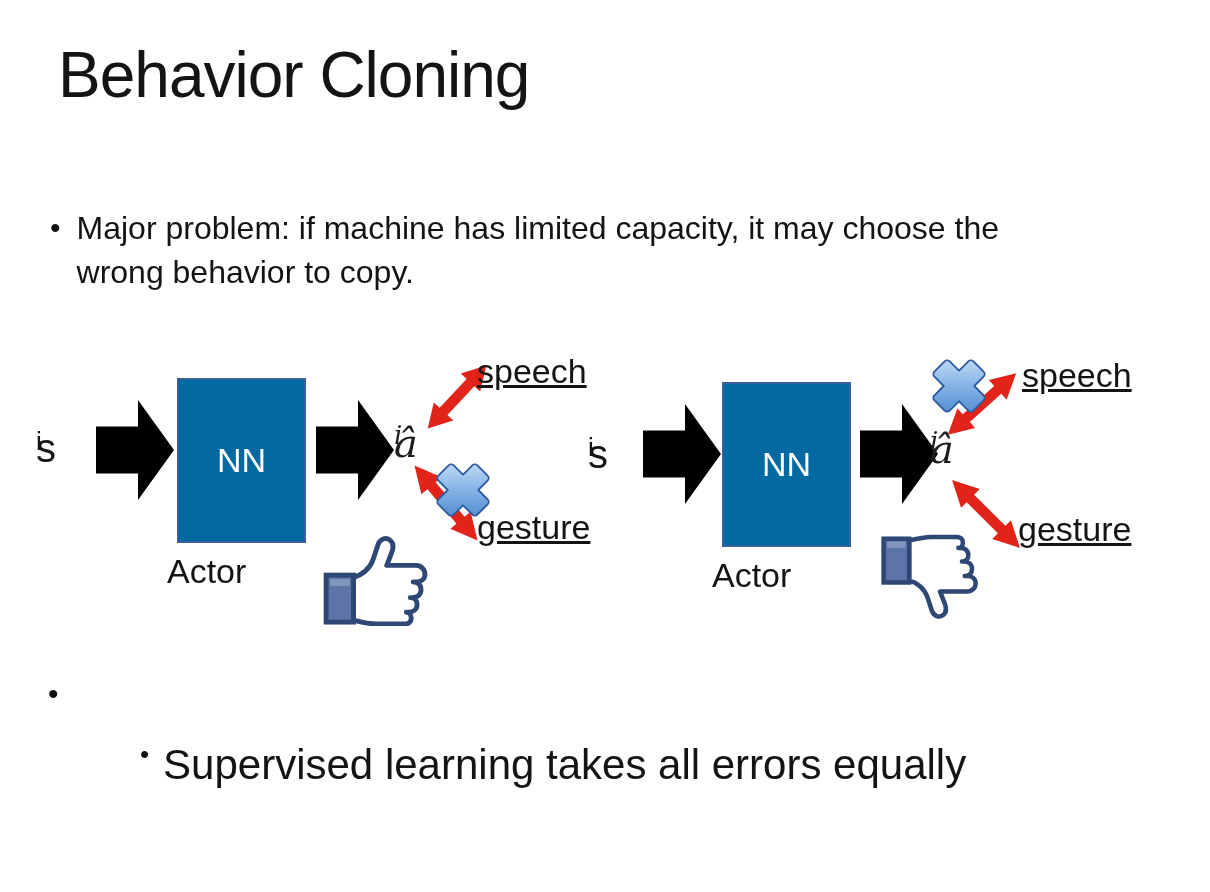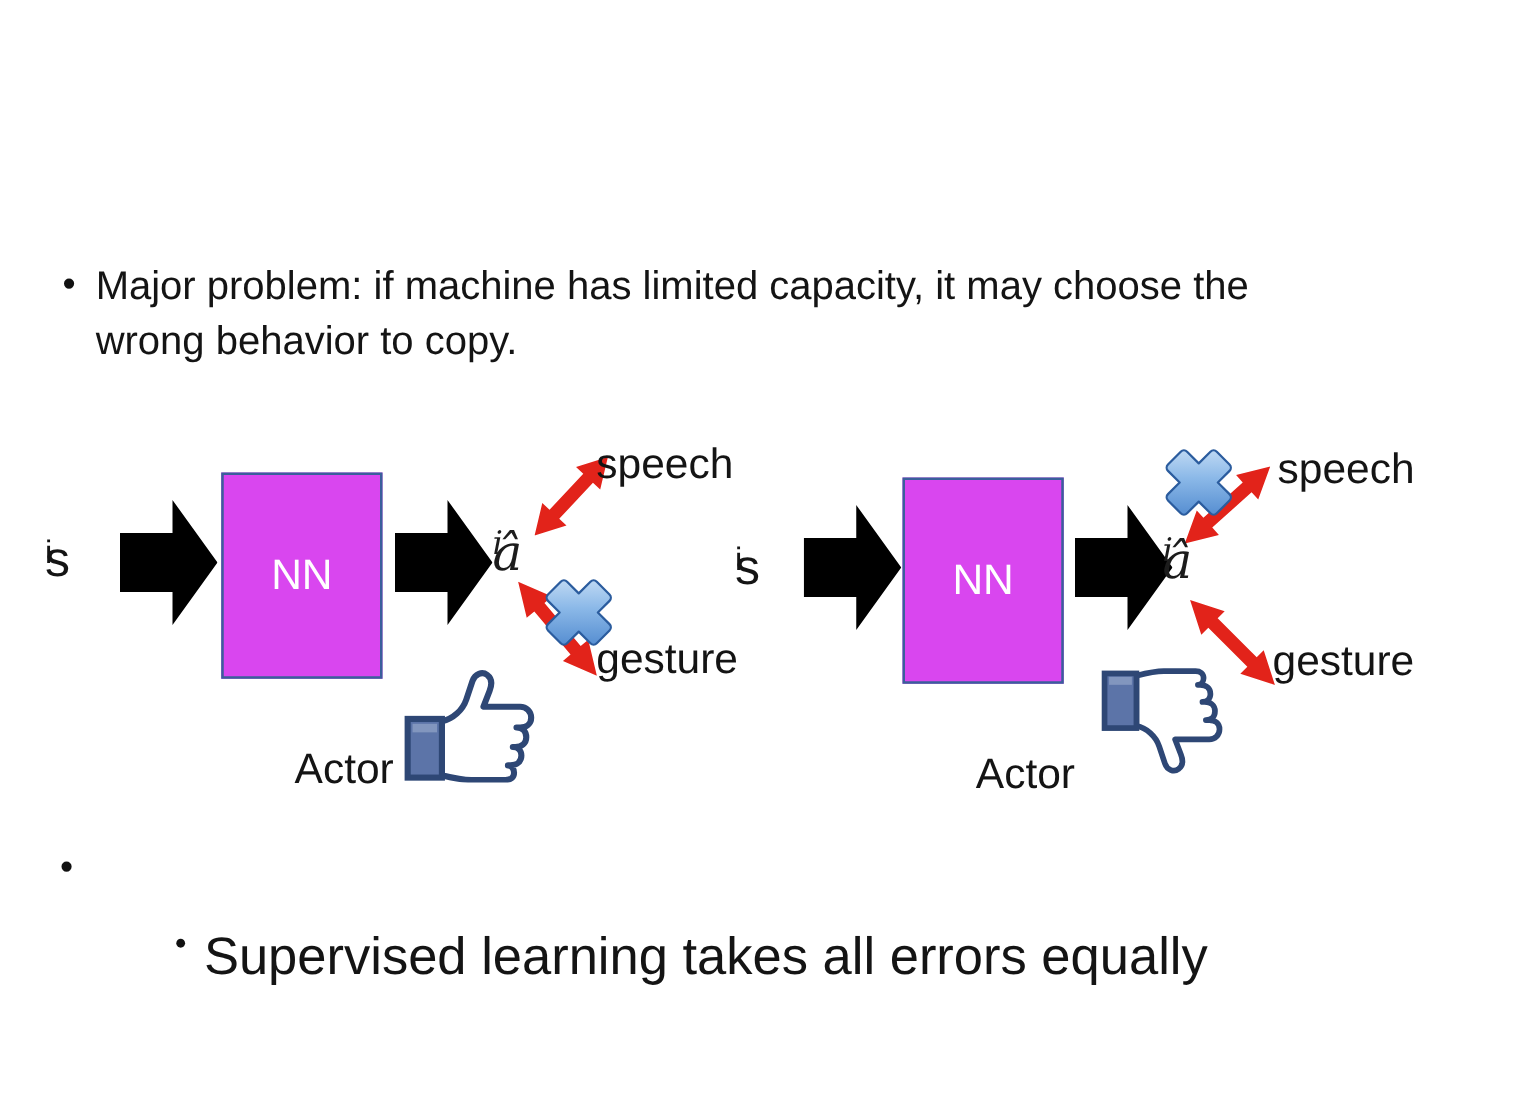--- a/index.html
+++ b/index.html
@@ -21,52 +21,53 @@
   .b3 .bullet-dot { font-size:26px; margin-right:14px; }
 
   .band { position:absolute; left:0; top:340px; width:1210px; height:302px; }
   .band * { position:absolute; }
 
   .si { font-size:40px; color:#141414; }
   .si sub { font-size:26px; }
   .block-arrow { width:78px; height:100px; }
   .block-arrow svg { width:100%; height:100%; position:static; }
   .nn-box {
-    background:#d946ef; border:2px solid #3A5F9B; box-sizing:border-box;
+    background:#0369a1; border:2px solid #3A5F9B; box-sizing:border-box;
     display:flex; align-items:center; justify-content:center;
     width:129px; height:165px;
   }
   .nn-box span { position:static; color:#ffffff; font-size:34px; }
-  .actor { font-size:34px; color:#141414; width:148px; text-align:right;margin-top:44px; }
+  .actor { font-size:34px; color:#141414; width:148px; text-align:left; }
   .ahat { font-family:"DejaVu Serif", serif; font-style:italic; font-size:40px; color:#1c1c1c; z-index:4; }
   .ahat sub { font-size:26px; }
   .dbl-arrow { z-index:2; }
   .dbl-arrow svg { width:100%; height:100%; position:static; display:block; }
   .cross { width:60px; height:60px; z-index:3; }
   .cross svg { width:100%; height:100%; position:static; }
-  .action-label { font-size:34px; color:#141414; z-index:4; }
+  .action-label { font-size:34px; color:#141414; z-index:4;text-decoration:underline; }
   .thumb { z-index:1; }
   .thumb svg { width:100%; height:100%; position:static; }
   .hidden-defs { position:absolute; width:0; height:0; }
 </style>
 </head>
 <body>
 
 <svg class="hidden-defs" aria-hidden="true">
   <defs>
     <linearGradient id="crossGrad" x1="0" y1="0" x2="1" y2="1">
       <stop offset="0" stop-color="#DCEBFA"></stop>
       <stop offset="0.45" stop-color="#8CB9E8"></stop>
       <stop offset="1" stop-color="#3E7BC7"></stop>
     </linearGradient>
   </defs>
 </svg>
 
 <div class="slide">
 
+  <div class="title">Behavior Cloning</div>
 
   <div class="bullet-row b1">
     <span class="bullet-dot">•</span>
     <span class="bullet-text">Major problem: if machine has limited capacity, it may choose the wrong behavior to copy.</span>
   </div>
 
   <div class="band">
 
     <div class="si" style="left:36px; top:86px;">
         <span>s</span>

